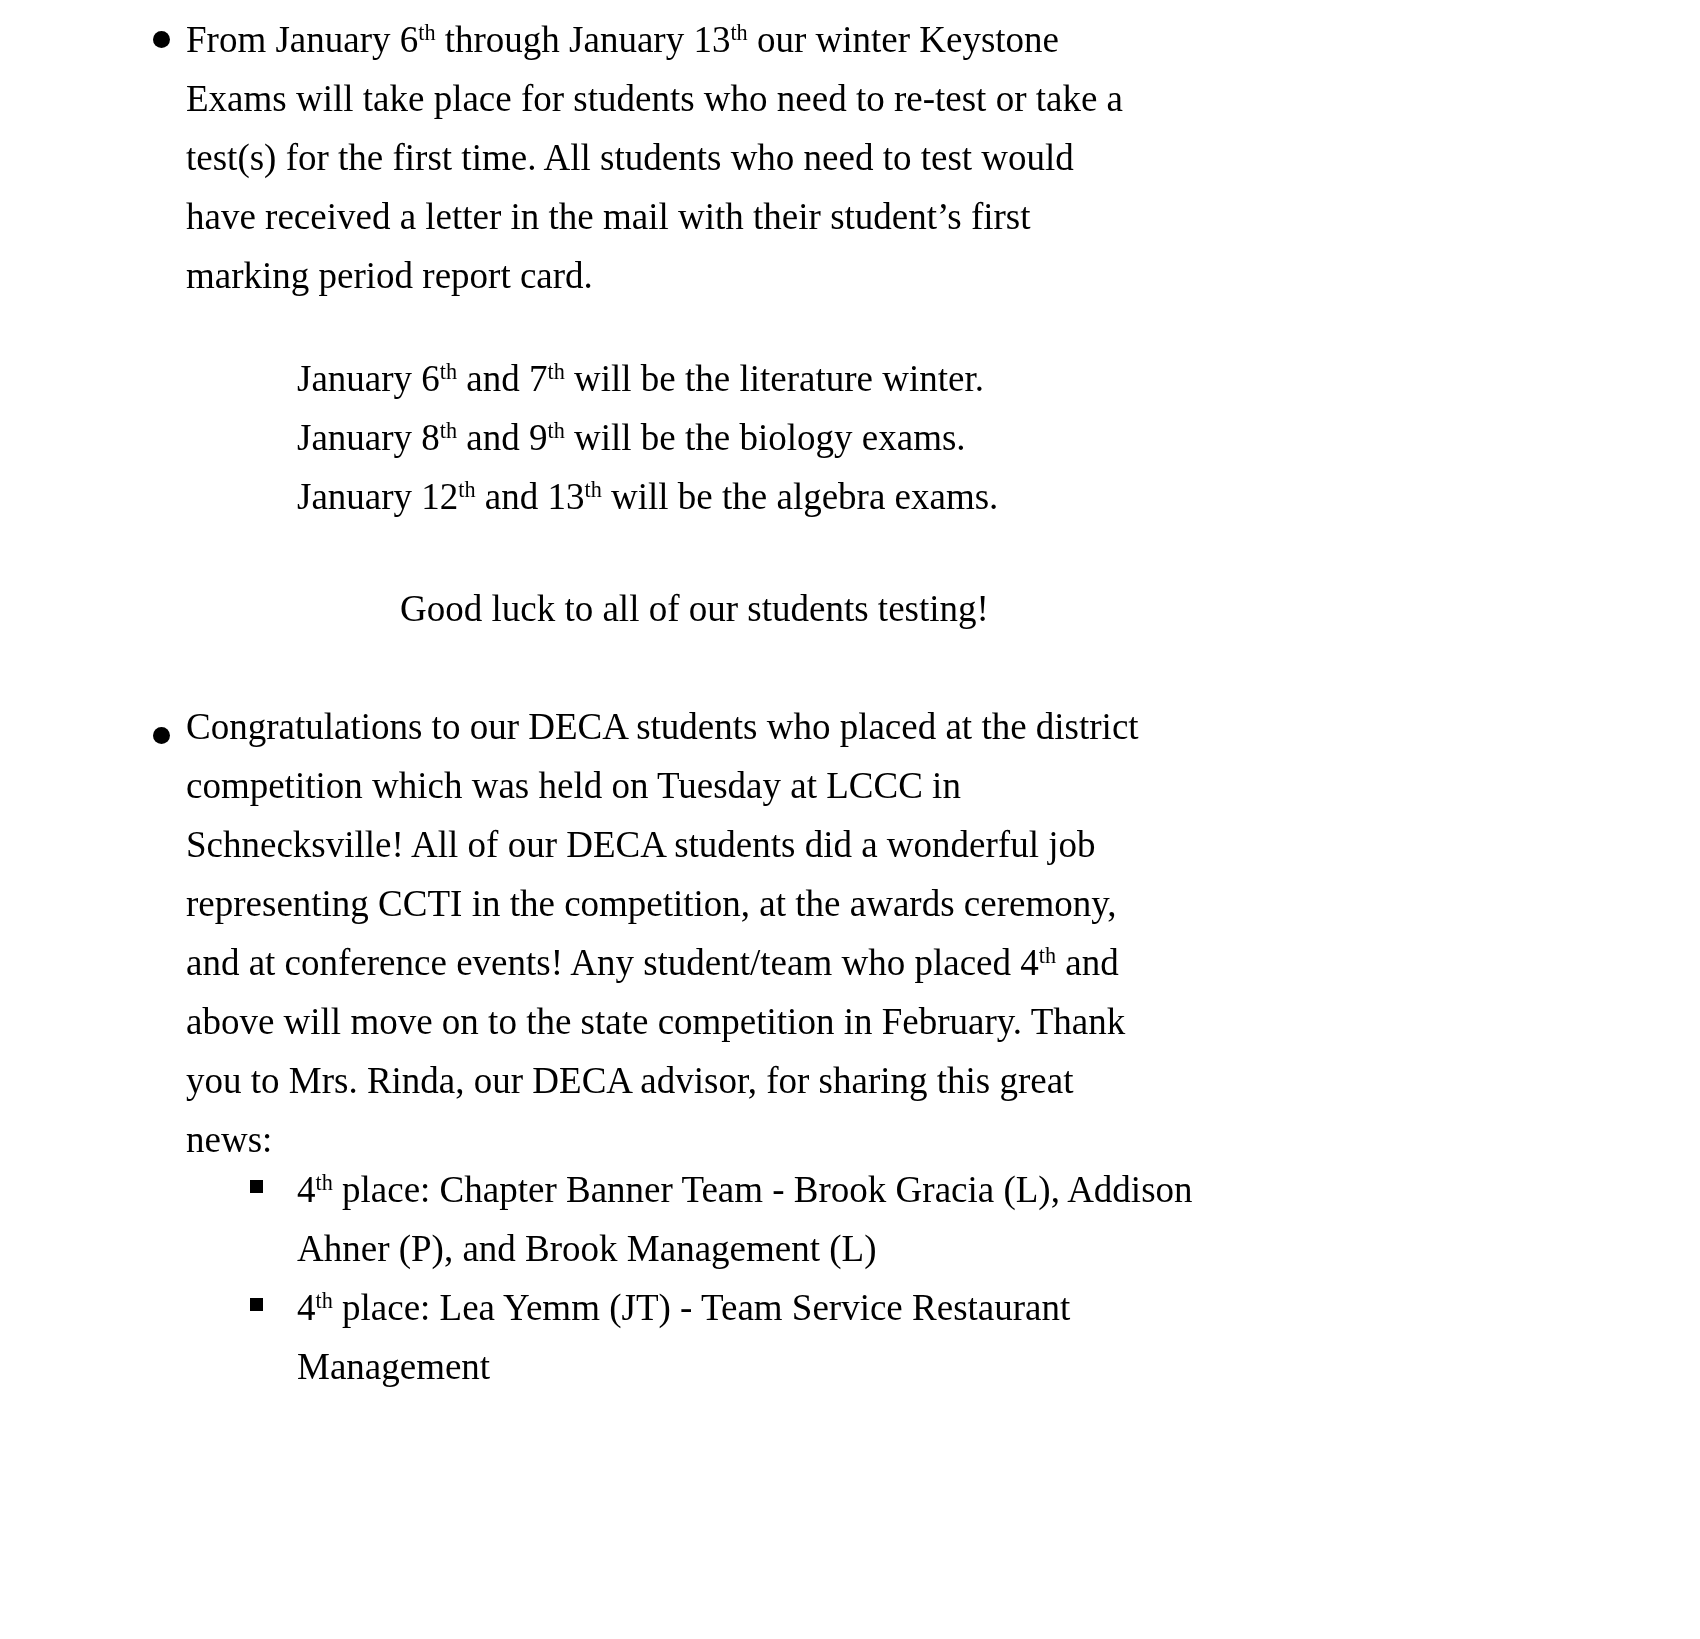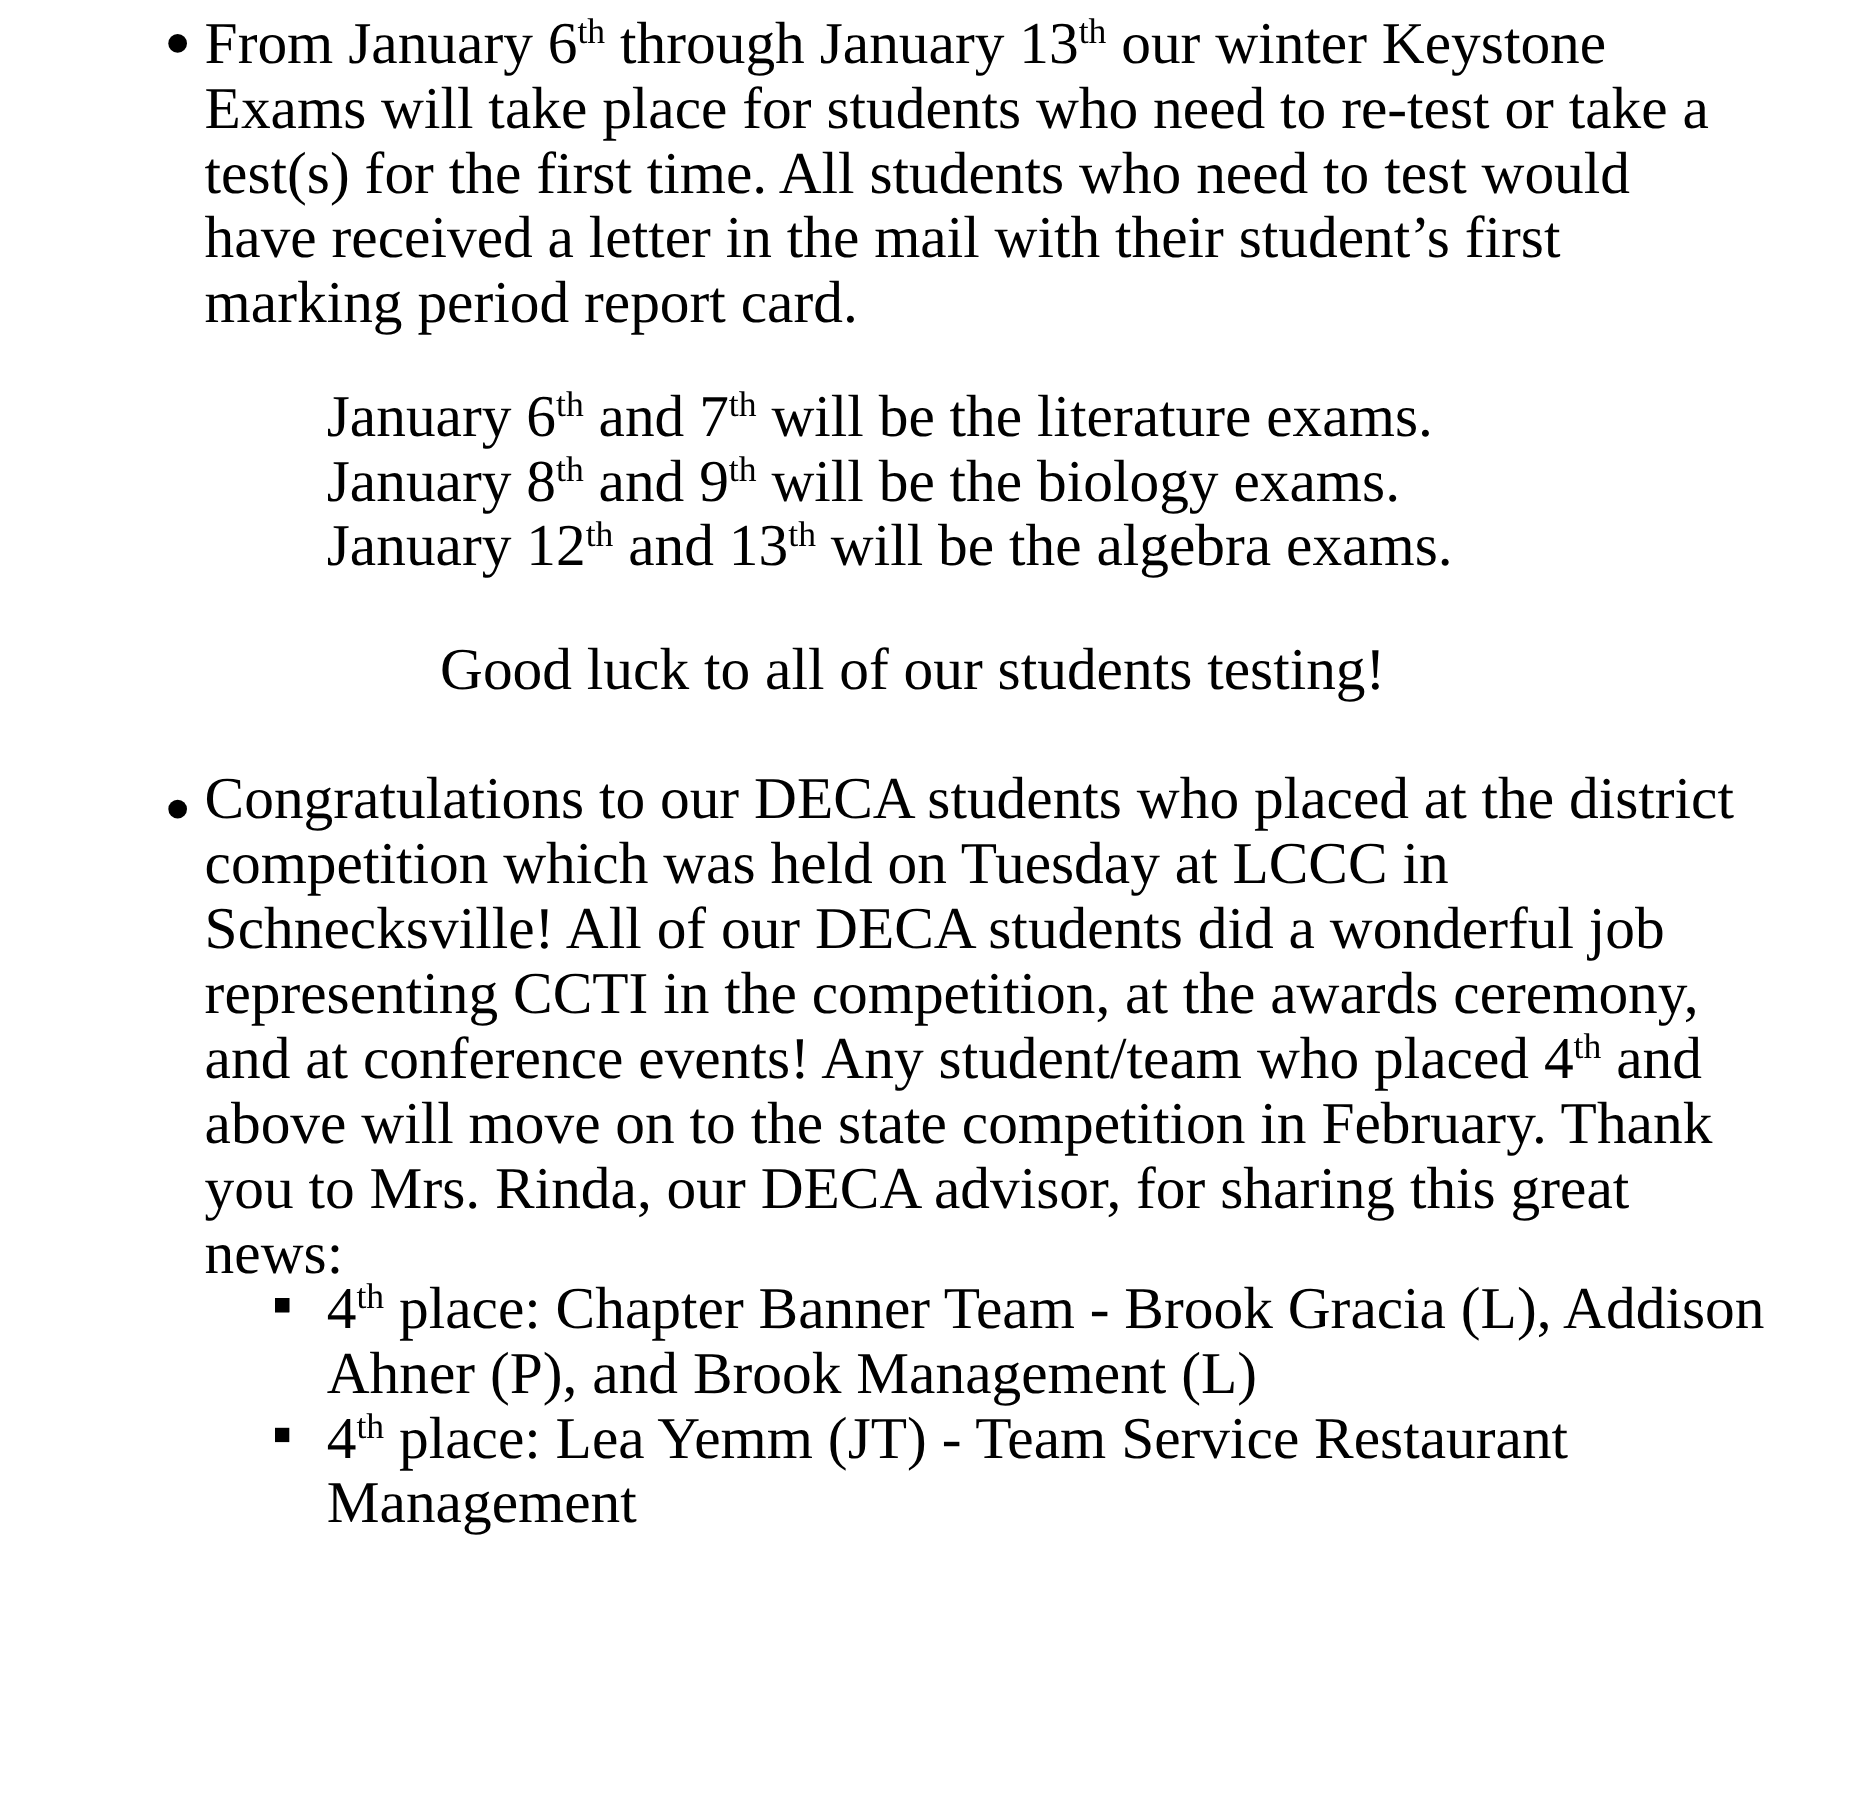--- a/index.html
+++ b/index.html
@@ -7,21 +7,21 @@
     padding: 0;
     background: #ffffff;
   }
   .page {
     position: relative;
     width: 1700px;
     height: 1611px;
     background: #ffffff;
     color: #000000;
     font-family: "Liberation Serif", "DejaVu Serif", serif;
-    font-size: 54px;
+    font-size: 37px;
     line-height: 59px;
     overflow: hidden;
   }
   .textblock {
     position: absolute;
     white-space: nowrap;
   }
   sup {
     font-size: 60%;
     line-height: 0;
@@ -58,21 +58,21 @@
   }
 </style>
 </head>
 <body>
 
 <div class="page">
 
   <span class="bullet-dot dot-1"></span>
   <div class="textblock para-1"><span>From January 6</span><sup>th</sup><span> through January 13</span><sup>th</sup><span> our winter Keystone</span><br><span>Exams will take place for students who need to re-test or take a</span><br><span>test(s) for the first time. All students who need to test would</span><br><span>have received a letter in the mail with their student’s first</span><br><span>marking period report card.</span></div>
 
-  <div class="textblock schedule"><span>January 6</span><sup>th</sup><span> and 7</span><sup>th</sup><span> will be the literature exams.</span><br><span>January 8</span><sup>th</sup><span> and 9</span><sup>th</sup><span> will be the biology exams.</span><br><span>January 12</span><sup>th</sup><span> and 13</span><sup>th</sup><span> will be the algebra exams.</span></div>
+  <div class="textblock schedule"><span>January 6</span><sup>th</sup><span> and 7</span><sup>th</sup><span> will be the literature winter.</span><br><span>January 8</span><sup>th</sup><span> and 9</span><sup>th</sup><span> will be the biology exams.</span><br><span>January 12</span><sup>th</sup><span> and 13</span><sup>th</sup><span> will be the algebra exams.</span></div>
 
   <div class="textblock goodluck">Good luck to all of our students testing!</div>
 
   <span class="bullet-dot dot-2"></span>
   <div class="textblock para-2"><span>Congratulations to our DECA students who placed at the district</span><br><span>competition which was held on Tuesday at LCCC in</span><br><span>Schnecksville! All of our DECA students did a wonderful job</span><br><span>representing CCTI in the competition, at the awards ceremony,</span><br><span>and at conference events! Any student/team who placed 4</span><sup>th</sup><span> and</span><br><span>above will move on to the state competition in February. Thank</span><br><span>you to Mrs. Rinda, our DECA advisor, for sharing this great</span><br><span>news:</span></div>
 
   <div class="textblock results">
     <div class="result-item">
       <span class="sq"></span>
     </div>

